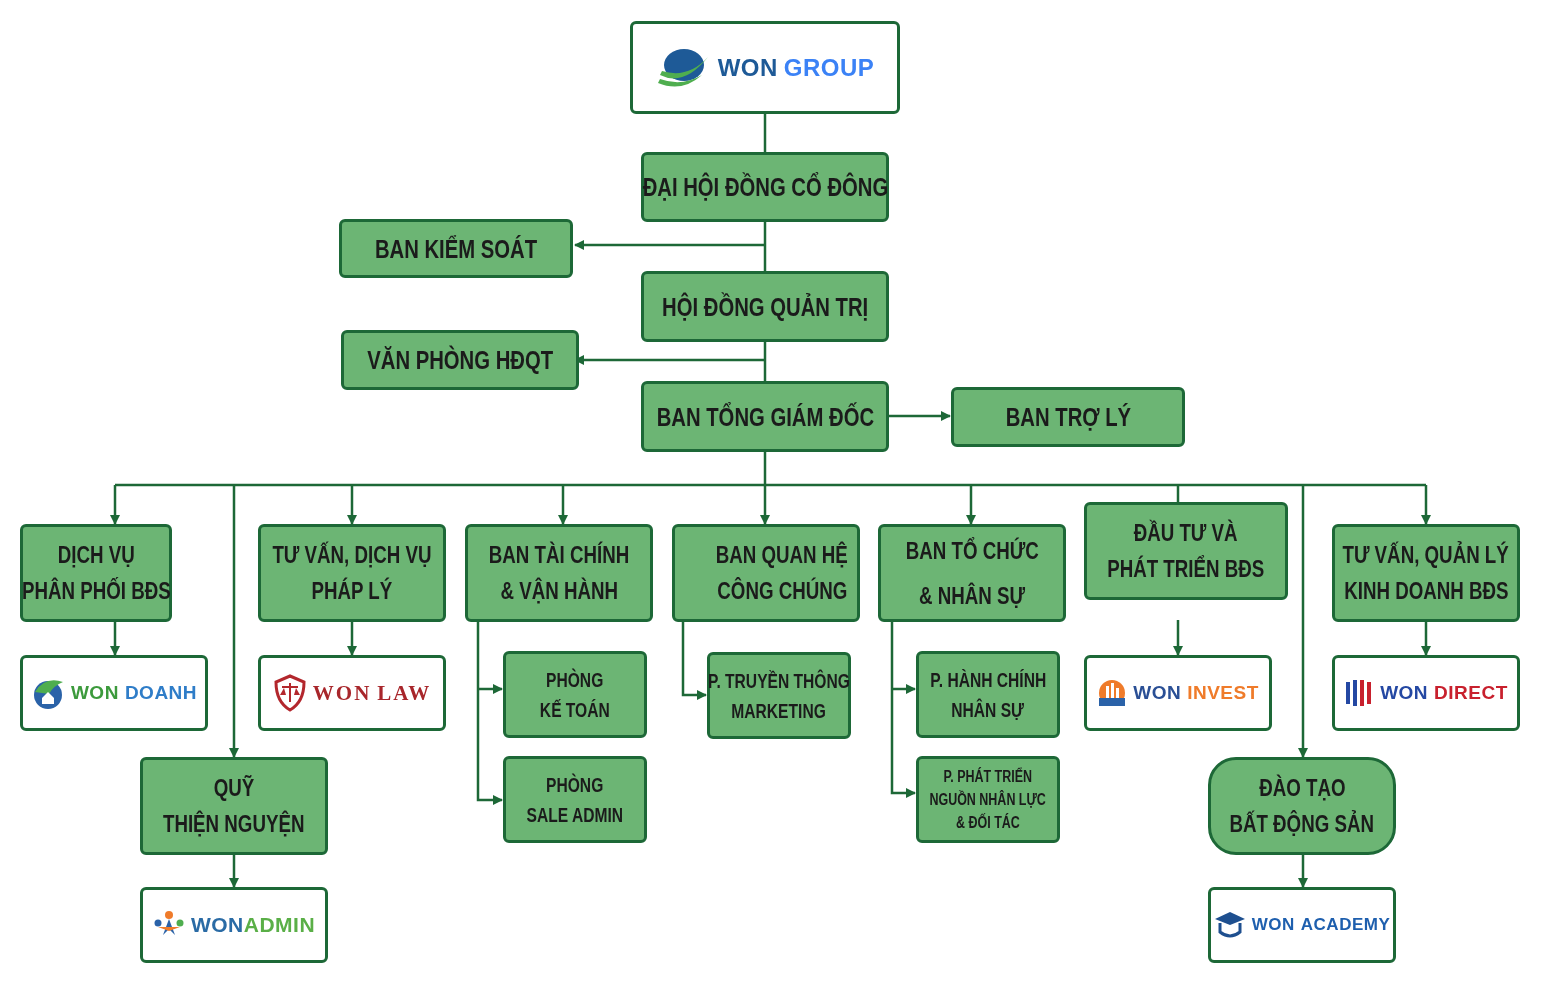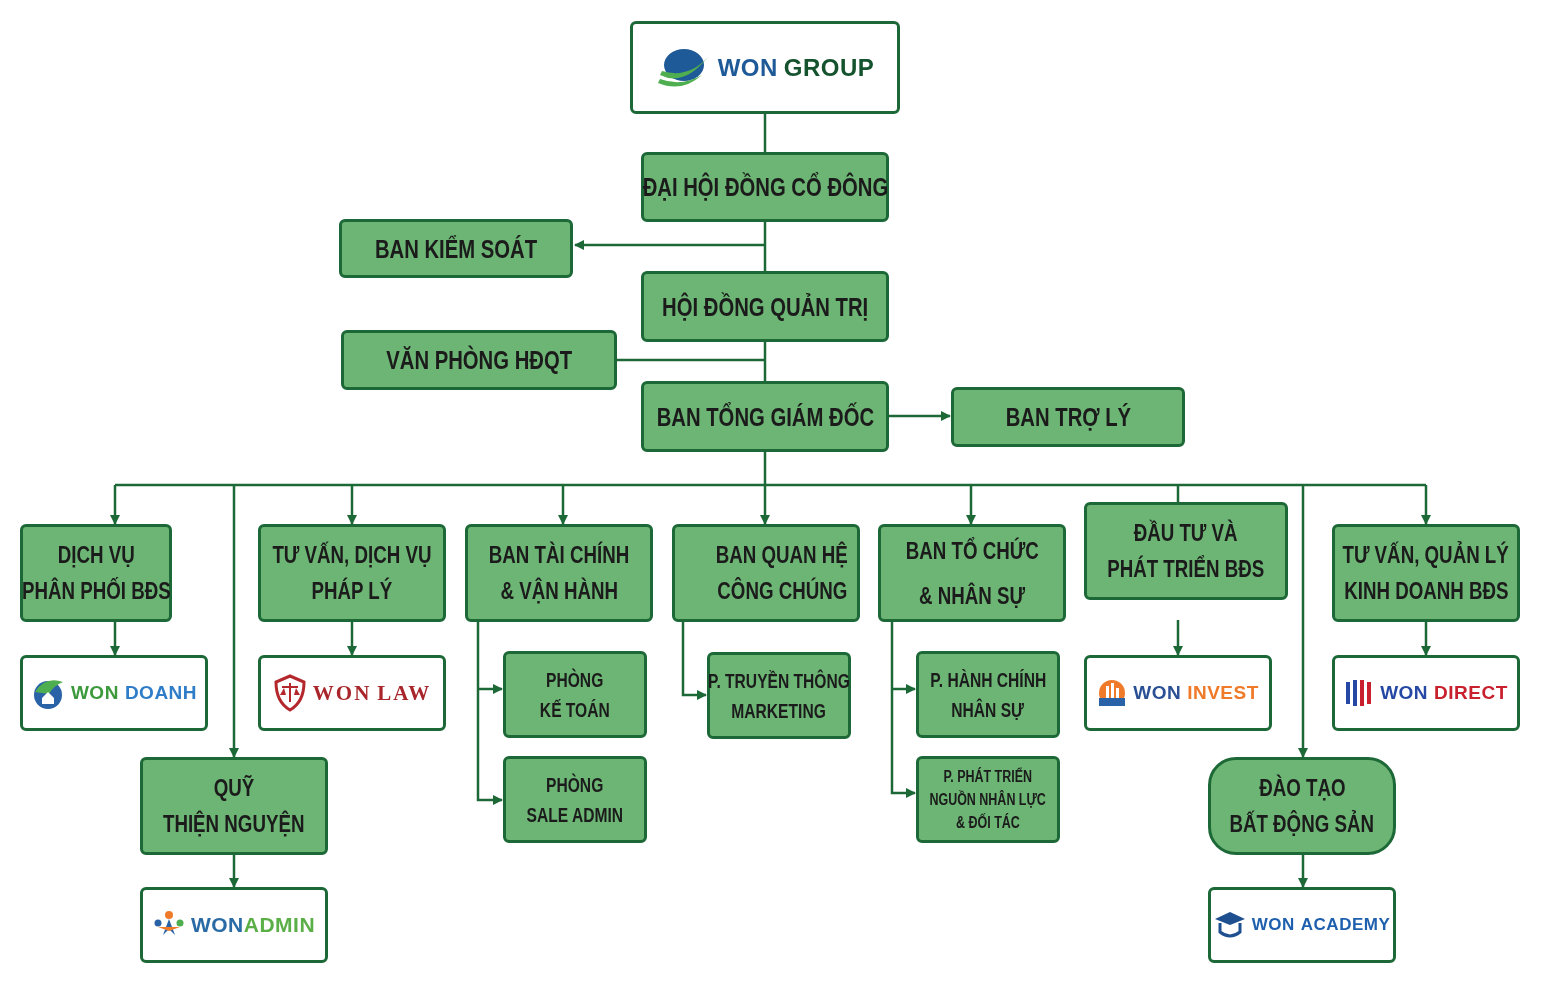--- a/index.html
+++ b/index.html
@@ -70,33 +70,33 @@
   </g>
 </svg>
 
 <div class="logo" style="left:630px;top:21px;width:270px;height:93px;">
   <svg width="56" height="46" viewBox="0 0 56 46">
     <ellipse cx="28" cy="20" rx="20" ry="16" fill="#1e5a97"></ellipse>
     <path d="M4,30 Q28,42 52,12 Q32,34 6,26 z" fill="#4fae4f"></path>
     <path d="M2,38 Q26,48 46,30 Q26,42 4,34 z" fill="#4fae4f"></path>
   </svg>
   <span class="w" style="font-size:24px;color:#1e5a97;">WON</span>
-  <span class="w" style="font-size:24px;color:#14532d;">GROUP</span>
+  <span class="w" style="font-size:24px;color:#3b82f6;">GROUP</span>
 </div>
 
 <div class="box lg" style="left:641px;top:152px;width:248px;height:70px;">
     <span>ĐẠI HỘI ĐỒNG CỔ ĐÔNG</span>
   </div>
 <div class="box lg" style="left:339px;top:219px;width:234px;height:59px;">
     <span>BAN KIỂM SOÁT</span>
   </div>
 <div class="box lg" style="left:641px;top:271px;width:248px;height:71px;">
     <span>HỘI ĐỒNG QUẢN TRỊ</span>
   </div>
-<div class="box lg" style="left:341px;top:330px;width:276px;height:60px;">
+<div class="box lg" style="left:341px;top:330px;width:238px;height:60px;">
     <span>VĂN PHÒNG HĐQT</span>
   </div>
 <div class="box lg" style="left:641px;top:381px;width:248px;height:71px;">
     <span>BAN TỔNG GIÁM ĐỐC</span>
   </div>
 <div class="box lg" style="left:951px;top:387px;width:234px;height:60px;">
     <span>BAN TRỢ LÝ</span>
   </div>
 
 <div class="box md" style="left:20px;top:524px;width:152px;height:98px;">

